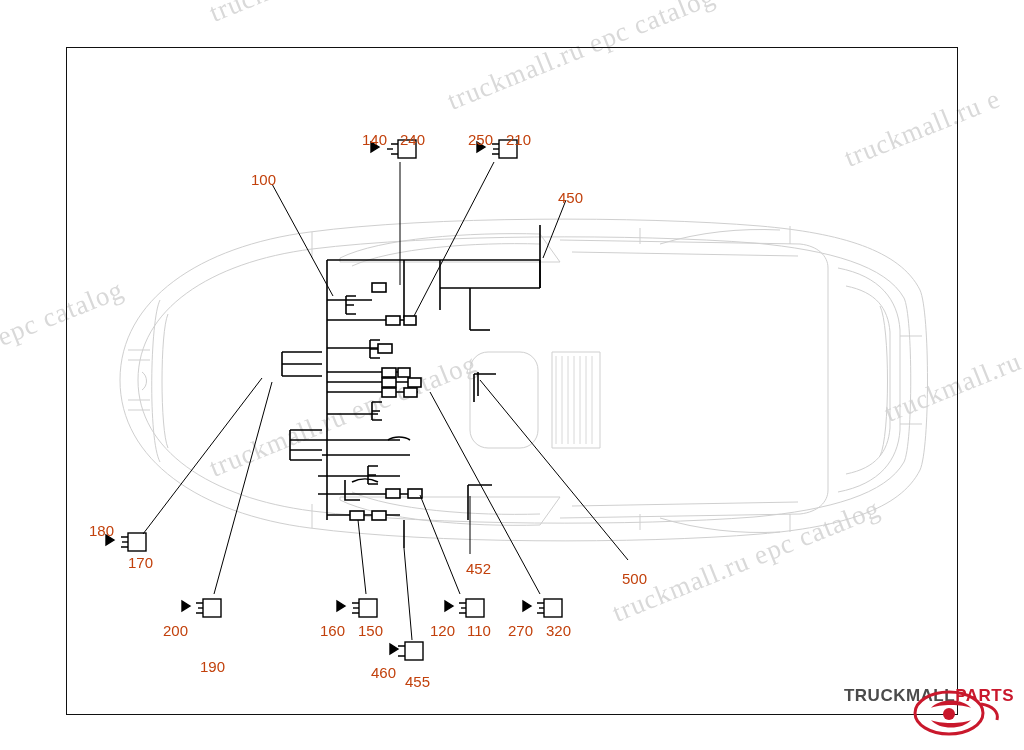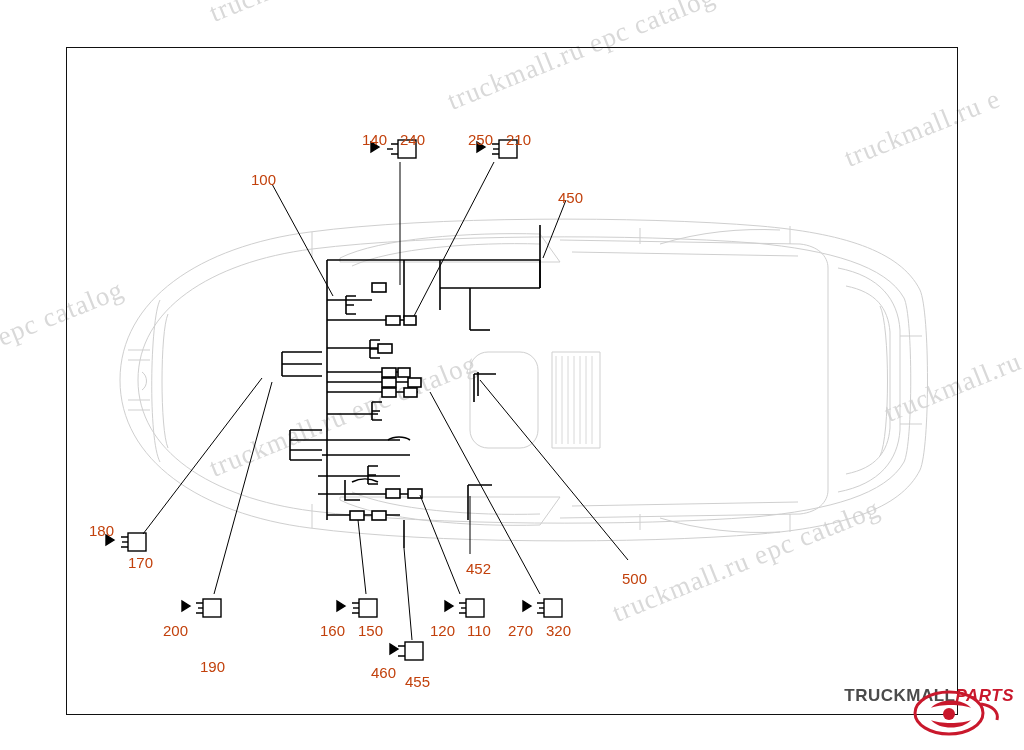--- a/index.html
+++ b/index.html
@@ -63,21 +63,21 @@
   .logo-text {
     position: absolute;
     right: 10px;
     bottom: 44px;
     font-size: 17px;
     font-weight: bold;
     letter-spacing: .5px;
     font-family: "Liberation Sans", sans-serif;
   }
   .logo-truckmall { color: #4b4b4b; }
-  .logo-parts { color: #c9182c; font-style: italic; }
+  .logo-parts { color: #c9182c; }
 </style>
 </head>
 <body>
 
 <div id="stage">
 
   <div id="watermarks">
       <div class="wm" style="left: 205px; top: 0px; font-size: 27px; transform: rotate(-22deg); transform-origin: left top;">truckmall.ru epc catalog</div>
       <div class="wm" style="left: 443px; top: 88px; font-size: 27px; transform: rotate(-22deg); transform-origin: left top;">truckmall.ru epc catalog</div>
       <div class="wm" style="left: 840px; top: 145px; font-size: 27px; transform: rotate(-22deg); transform-origin: left top;">truckmall.ru e</div>

